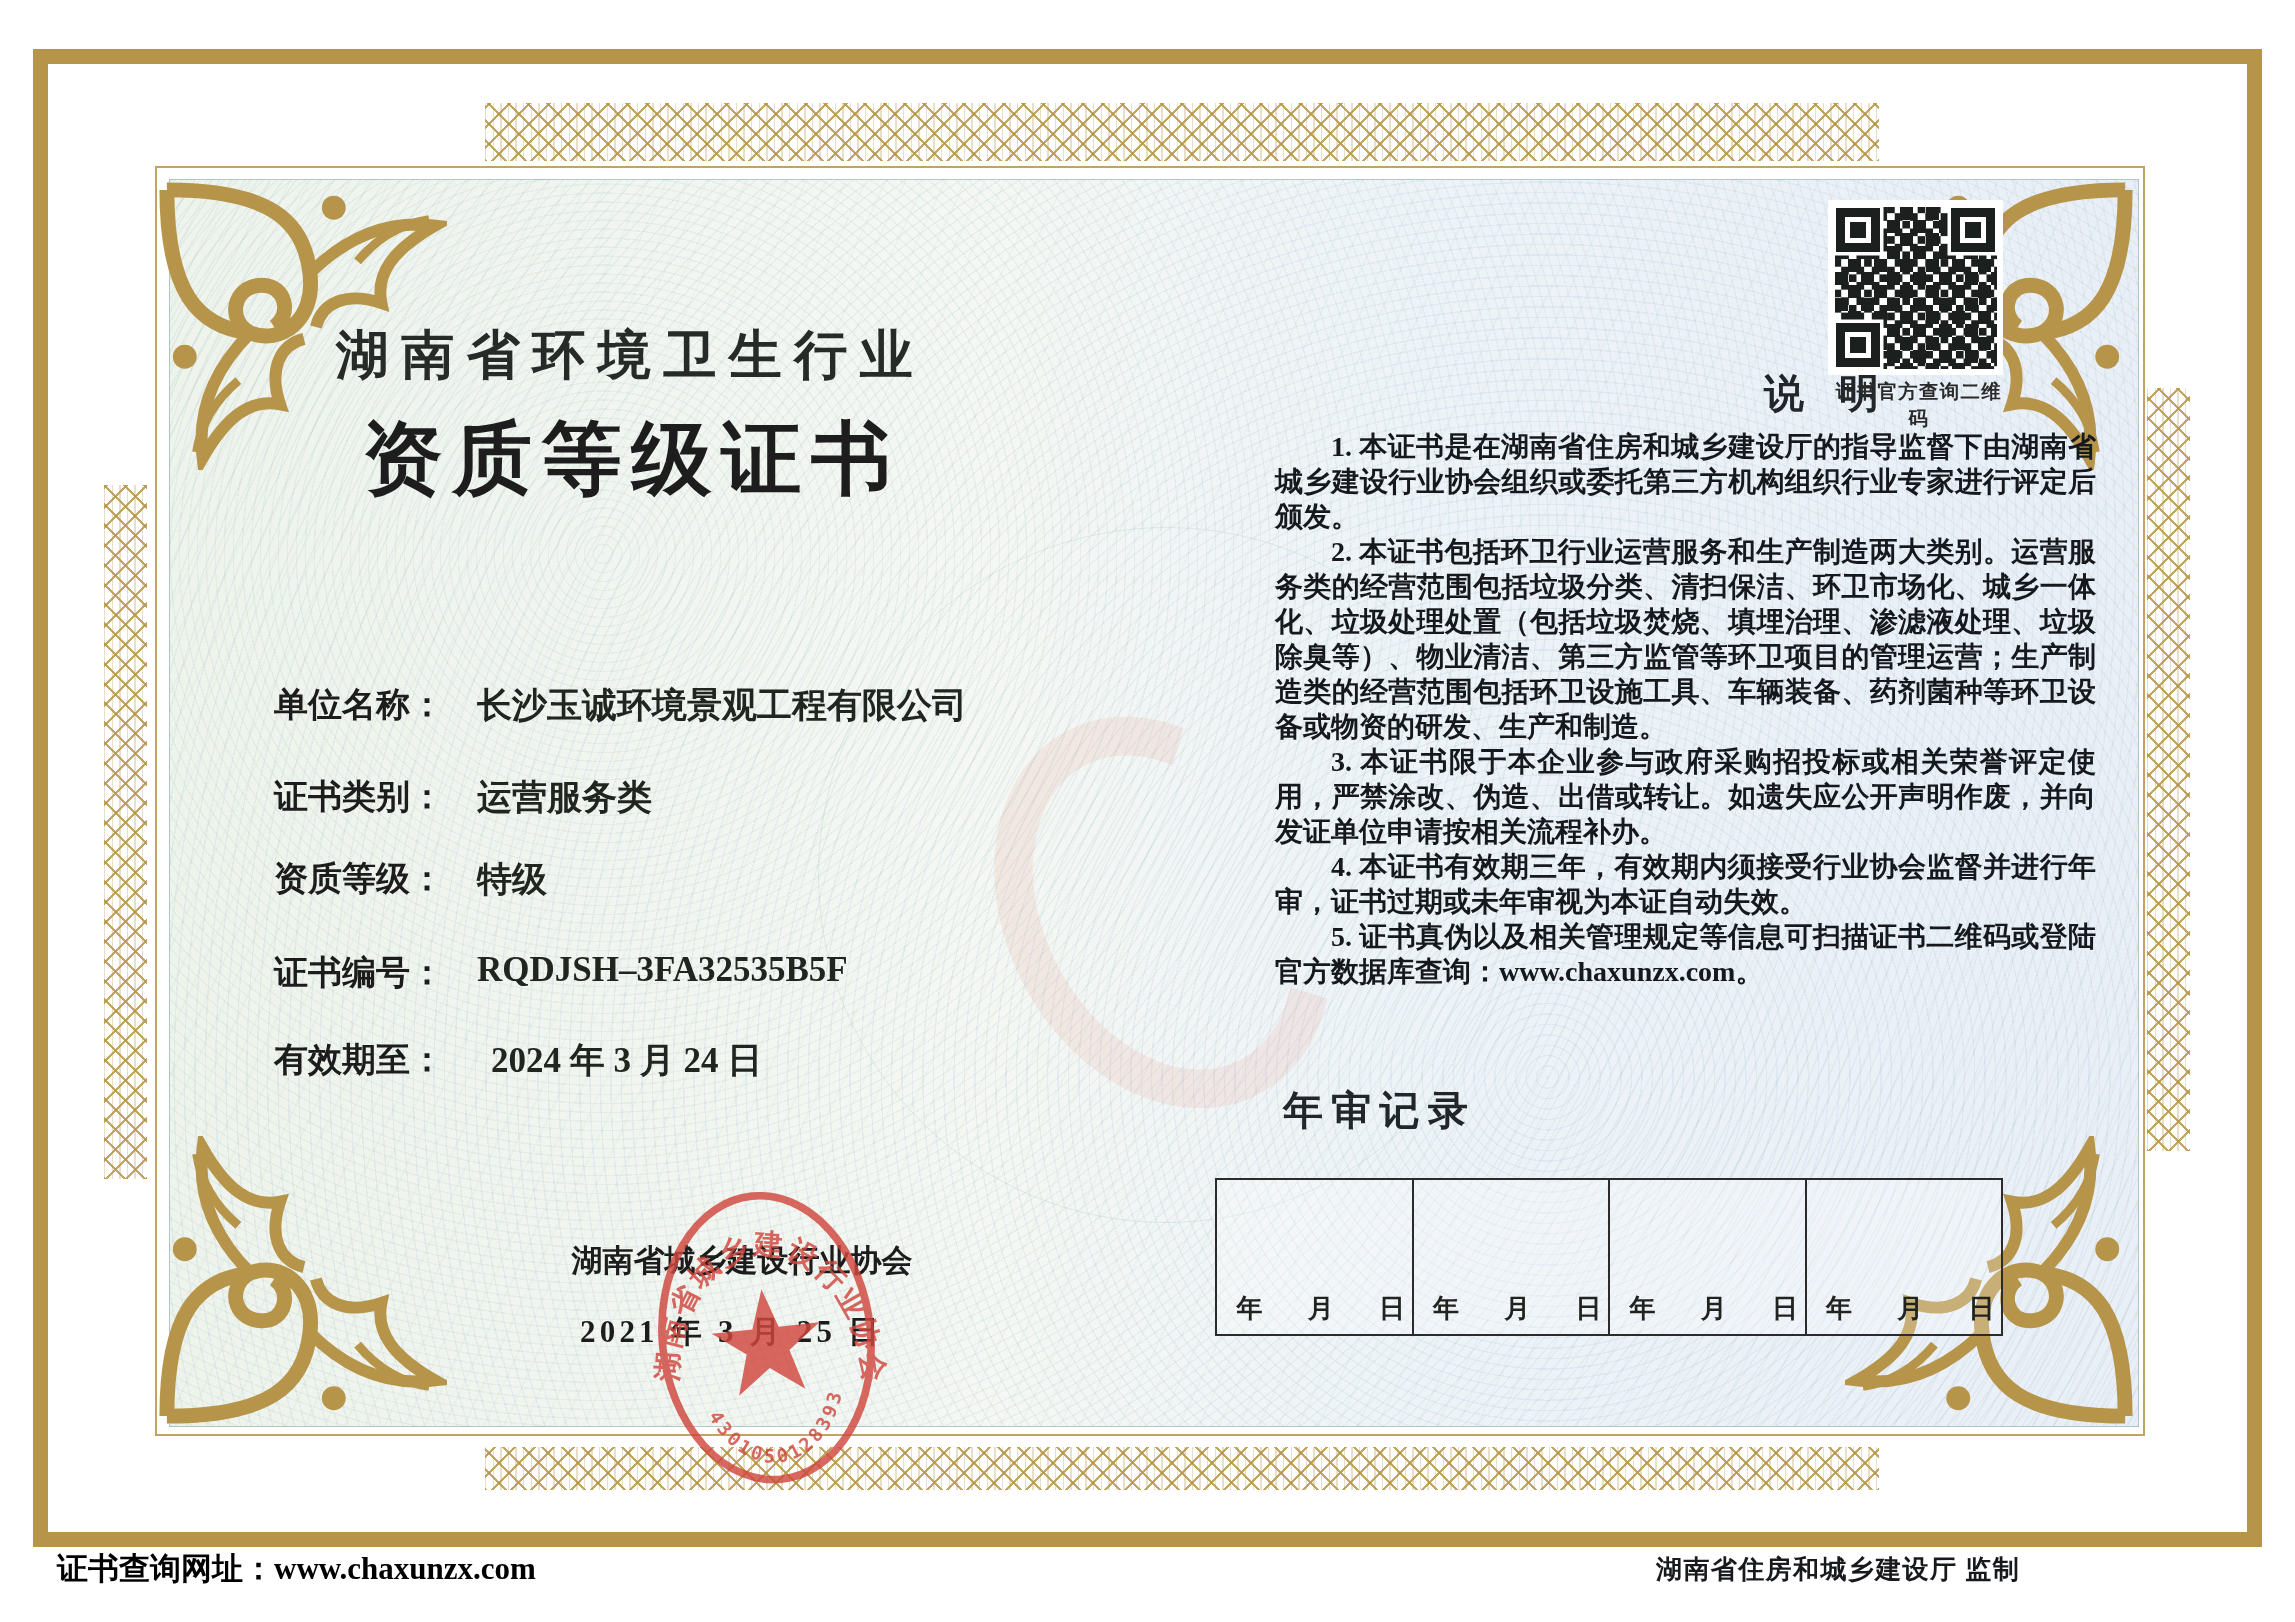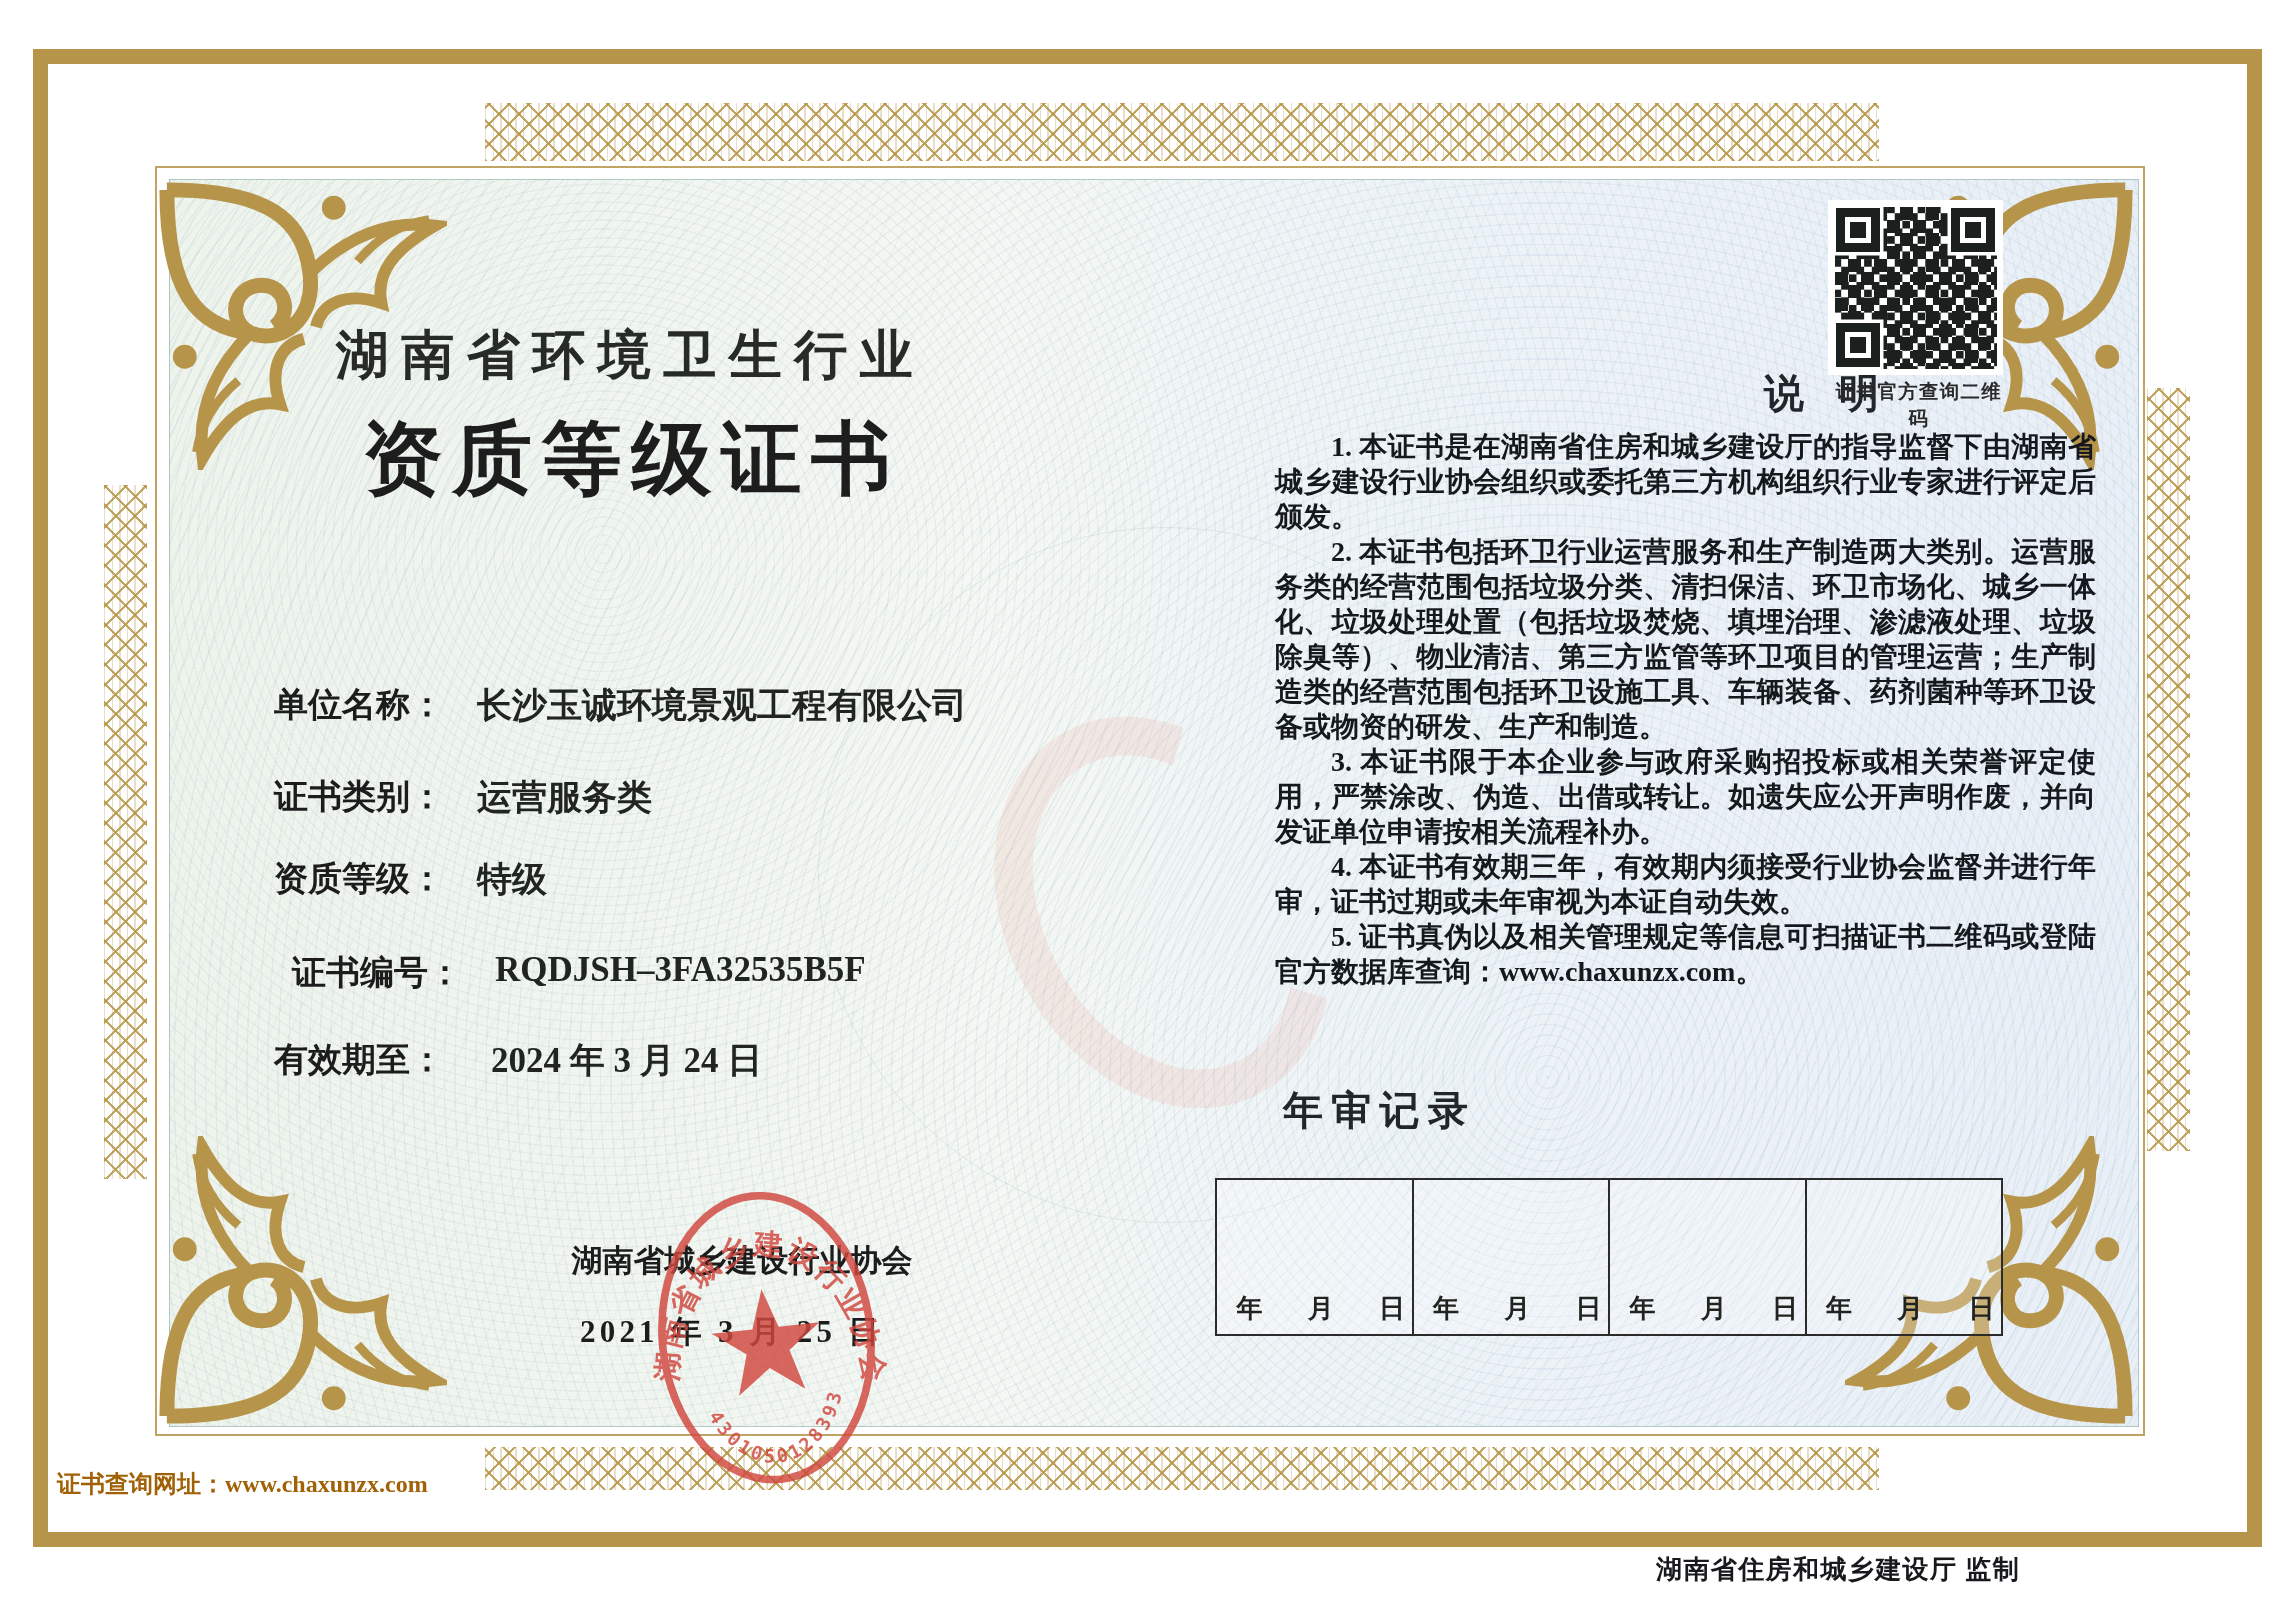--- a/index.html
+++ b/index.html
@@ -61,21 +61,21 @@
   .title2{position:absolute;left:264px;top:406px;width:735px;text-align:center;
     font-size:80px;font-weight:bold;letter-spacing:9.7px;color:#23282б;color:#23282
 
 6;}
   .field-row{position:absolute;left:274px;display:flex;align-items:flex-start;}
   .field-label{font-size:34px;font-weight:bold;white-space:nowrap;color:#1c1c1c;}
   .field-value{font-size:35px;font-weight:bold;white-space:nowrap;color:#20251f;margin-left:33px;}
   .row-unit{top:682px;}
   .row-type{top:774px;}
   .row-grade{top:856px;}
-  .row-number{top:950px;margin-left:18px;}
+  .row-number{top:950px;}
   .row-validity{top:1037px;gap:14px;}
   .issuer-name{position:absolute;left:555px;top:1240px;width:374px;text-align:center;
     font-size:31px;font-weight:bold;color:#1c1c1c;}
   .issue-date{position:absolute;left:580px;top:1311px;width:347px;text-align:left;
     font-size:31px;font-weight:bold;letter-spacing:4.2px;color:#1c1c1c;}
   .seal{position:absolute;left:645px;top:1178px;width:243px;height:319px;transform:rotate(-6deg);opacity:.82;}
   
   .notes-heading{position:absolute;left:1318px;top:366px;width:596px;text-align:right;
     font-size:40px;font-weight:bold;letter-spacing:35px;text-indent:35px;color:#22262a;}
   .notes-body{position:absolute;left:1275px;top:429px;width:821px;
@@ -107,21 +107,21 @@
     position:absolute;left:1215px;top:1178px;width:788px;height:158px;box-sizing:border-box;
     border:2.8px solid #2b2b2b;display:flex;background:rgba(255,255,255,.25);
   }
   .annual-cell{flex:1;position:relative;border-right:2.1px solid #2b2b2b;}
   .annual-cell:last-child{border-right:none;}
   .annual-cell .ymd{
     position:absolute;left:0;right:0;bottom:8.3px;text-align:center;
     font-size:26px;font-weight:bold;letter-spacing:19.4px;text-indent:19.4px;color:#20231f;white-space:nowrap;
   }
   
-  .footer-left{position:absolute;left:57px;top:1468px;font-size:24px;font-weight:bold;color:#a16207;}
+  .footer-left{position:absolute;left:57px;top:1548px;font-size:31px;font-weight:bold;color:#000000;}
   .footer-right{position:absolute;left:1656px;top:1552px;font-size:26px;font-weight:bold;color:#17191c;letter-spacing:1.4px;}
 </style>
 </head>
 <body>
 
 <div class="page">
 
   <div class="outer-frame"></div>
   <div class="band band-top"></div>
   <div class="band band-bottom"></div>

